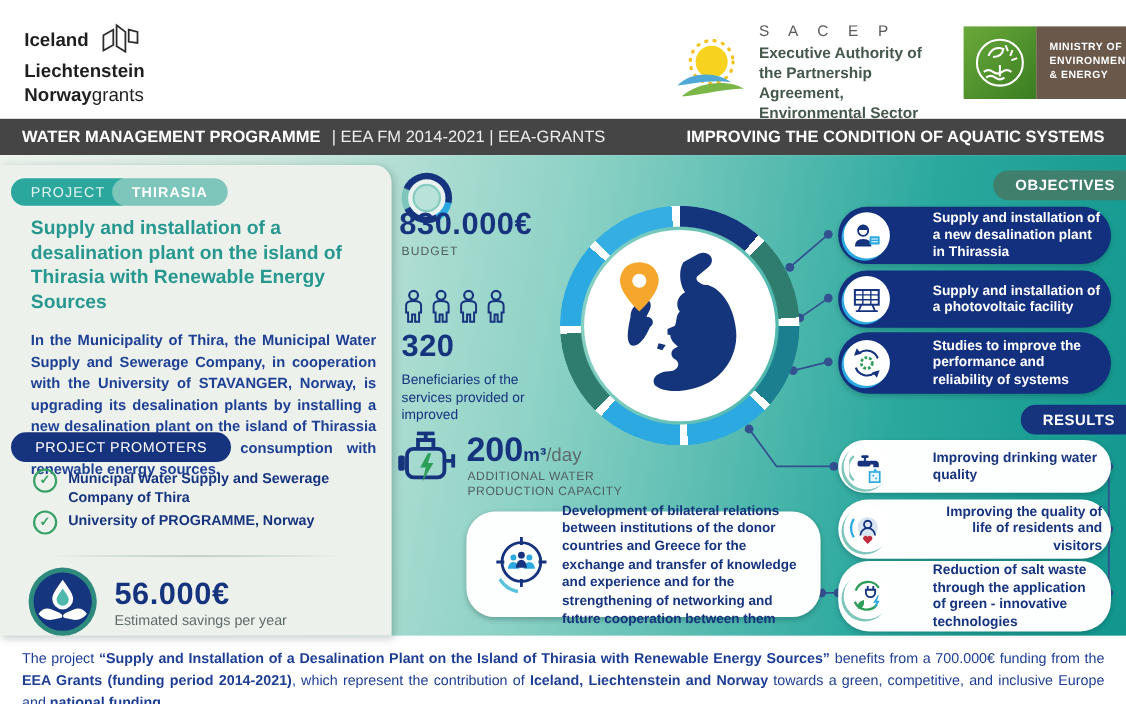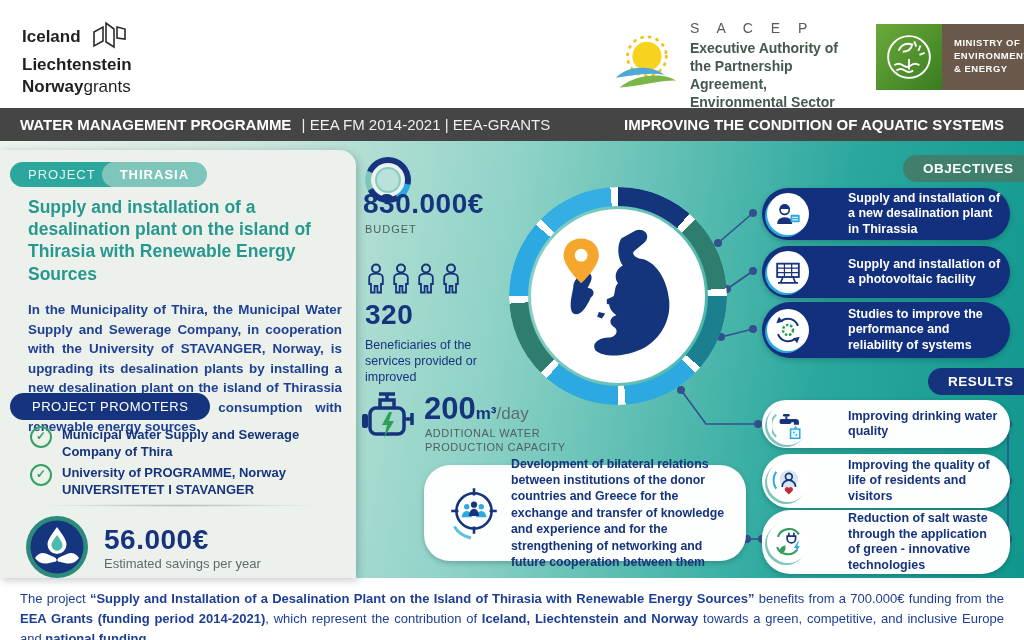--- a/index.html
+++ b/index.html
@@ -99,21 +99,21 @@
   .pill{left:762px;width:248px;border-radius:28px;display:flex;align-items:center;
       padding:4px 8px 4px 5px;box-sizing:border-box;z-index:2;box-shadow:0 2px 5px rgba(0,40,40,.25);gap:29px;}
   .pill.navy{background:#12307e;color:#fff;}
   .pill.white{background:#fdfefe;color:#16337e;}
   .pill .icirc{flex:0 0 42px;width:42px;height:42px;border-radius:50%;background:#fff;
       display:flex;align-items:center;justify-content:center;}
   .pill.navy .icirc{box-shadow:-2px 2px 0 #2ba9e0;}
   .pill.white .icirc{box-shadow:-2px 2px 0 #7ec6bb;}
   .pill .ptext{margin-left:10px;font-size:12.5px;font-weight:bold;line-height:15.5px;}
   #obj-1{top:47px;height:52px;} #obj-2{top:105px;height:52px;} #obj-3{top:161px;height:56px;}
-  #res-1{top:259px;height:48px;} #res-2{top:313px;height:54px;} #res-3{top:369px;height:64px;}
+  #res-1{top:259px;height:48px;} #res-2{top:313px;height:54px;text-align:right;} #res-3{top:369px;height:64px;}
 
   
   #bilateral{left:424px;top:324px;width:322px;height:96px;background:#fdfefe;border-radius:26px;
       display:flex;align-items:center;padding:6px 10px 6px 21px;box-sizing:border-box;z-index:2;
       box-shadow:0 2px 5px rgba(0,40,40,.25);}
   #bilateral .btext{margin-left:8px;font-size:12.3px;font-weight:bold;color:#16337e;line-height:1.33;}
 
   
   #footer{left:0;top:578px;width:1024px;height:62px;background:#fff;padding:11px 20px 0;
       box-sizing:border-box;font-size:13px;color:#1d3e94;line-height:1.55;text-align:justify;}
@@ -223,21 +223,20 @@
         <div class="check">✓</div>
         <div class="ptxt">
           <div>Municipal Water Supply and Sewerage</div>
           <div>Company of Thira</div>
         </div>
       </div>
       <div class="promoter abs" style="top:314px;">
         <div class="check">✓</div>
         <div class="ptxt">
           <div>University of PROGRAMME, Norway</div>
-          <div>UNIVERSITETET I STAVANGER</div>
         </div>
       </div>
 
       <div id="divider" class="abs"></div>
 
       <div id="savings" class="abs">
         <svg width="66" height="66" viewBox="0 0 66 66">
           <circle cx="33" cy="33" r="31" fill="#2e8a7c"></circle>
           <circle cx="33" cy="33" r="26.5" fill="#15357e"></circle>
           <path d="M33,13 c6,8.5 9.5,13 9.5,17.5 a9.5,9.5 0 1,1 -19,0 c0,-4.5 3.5,-9 9.5,-17.5 z" fill="#fff"></path>

